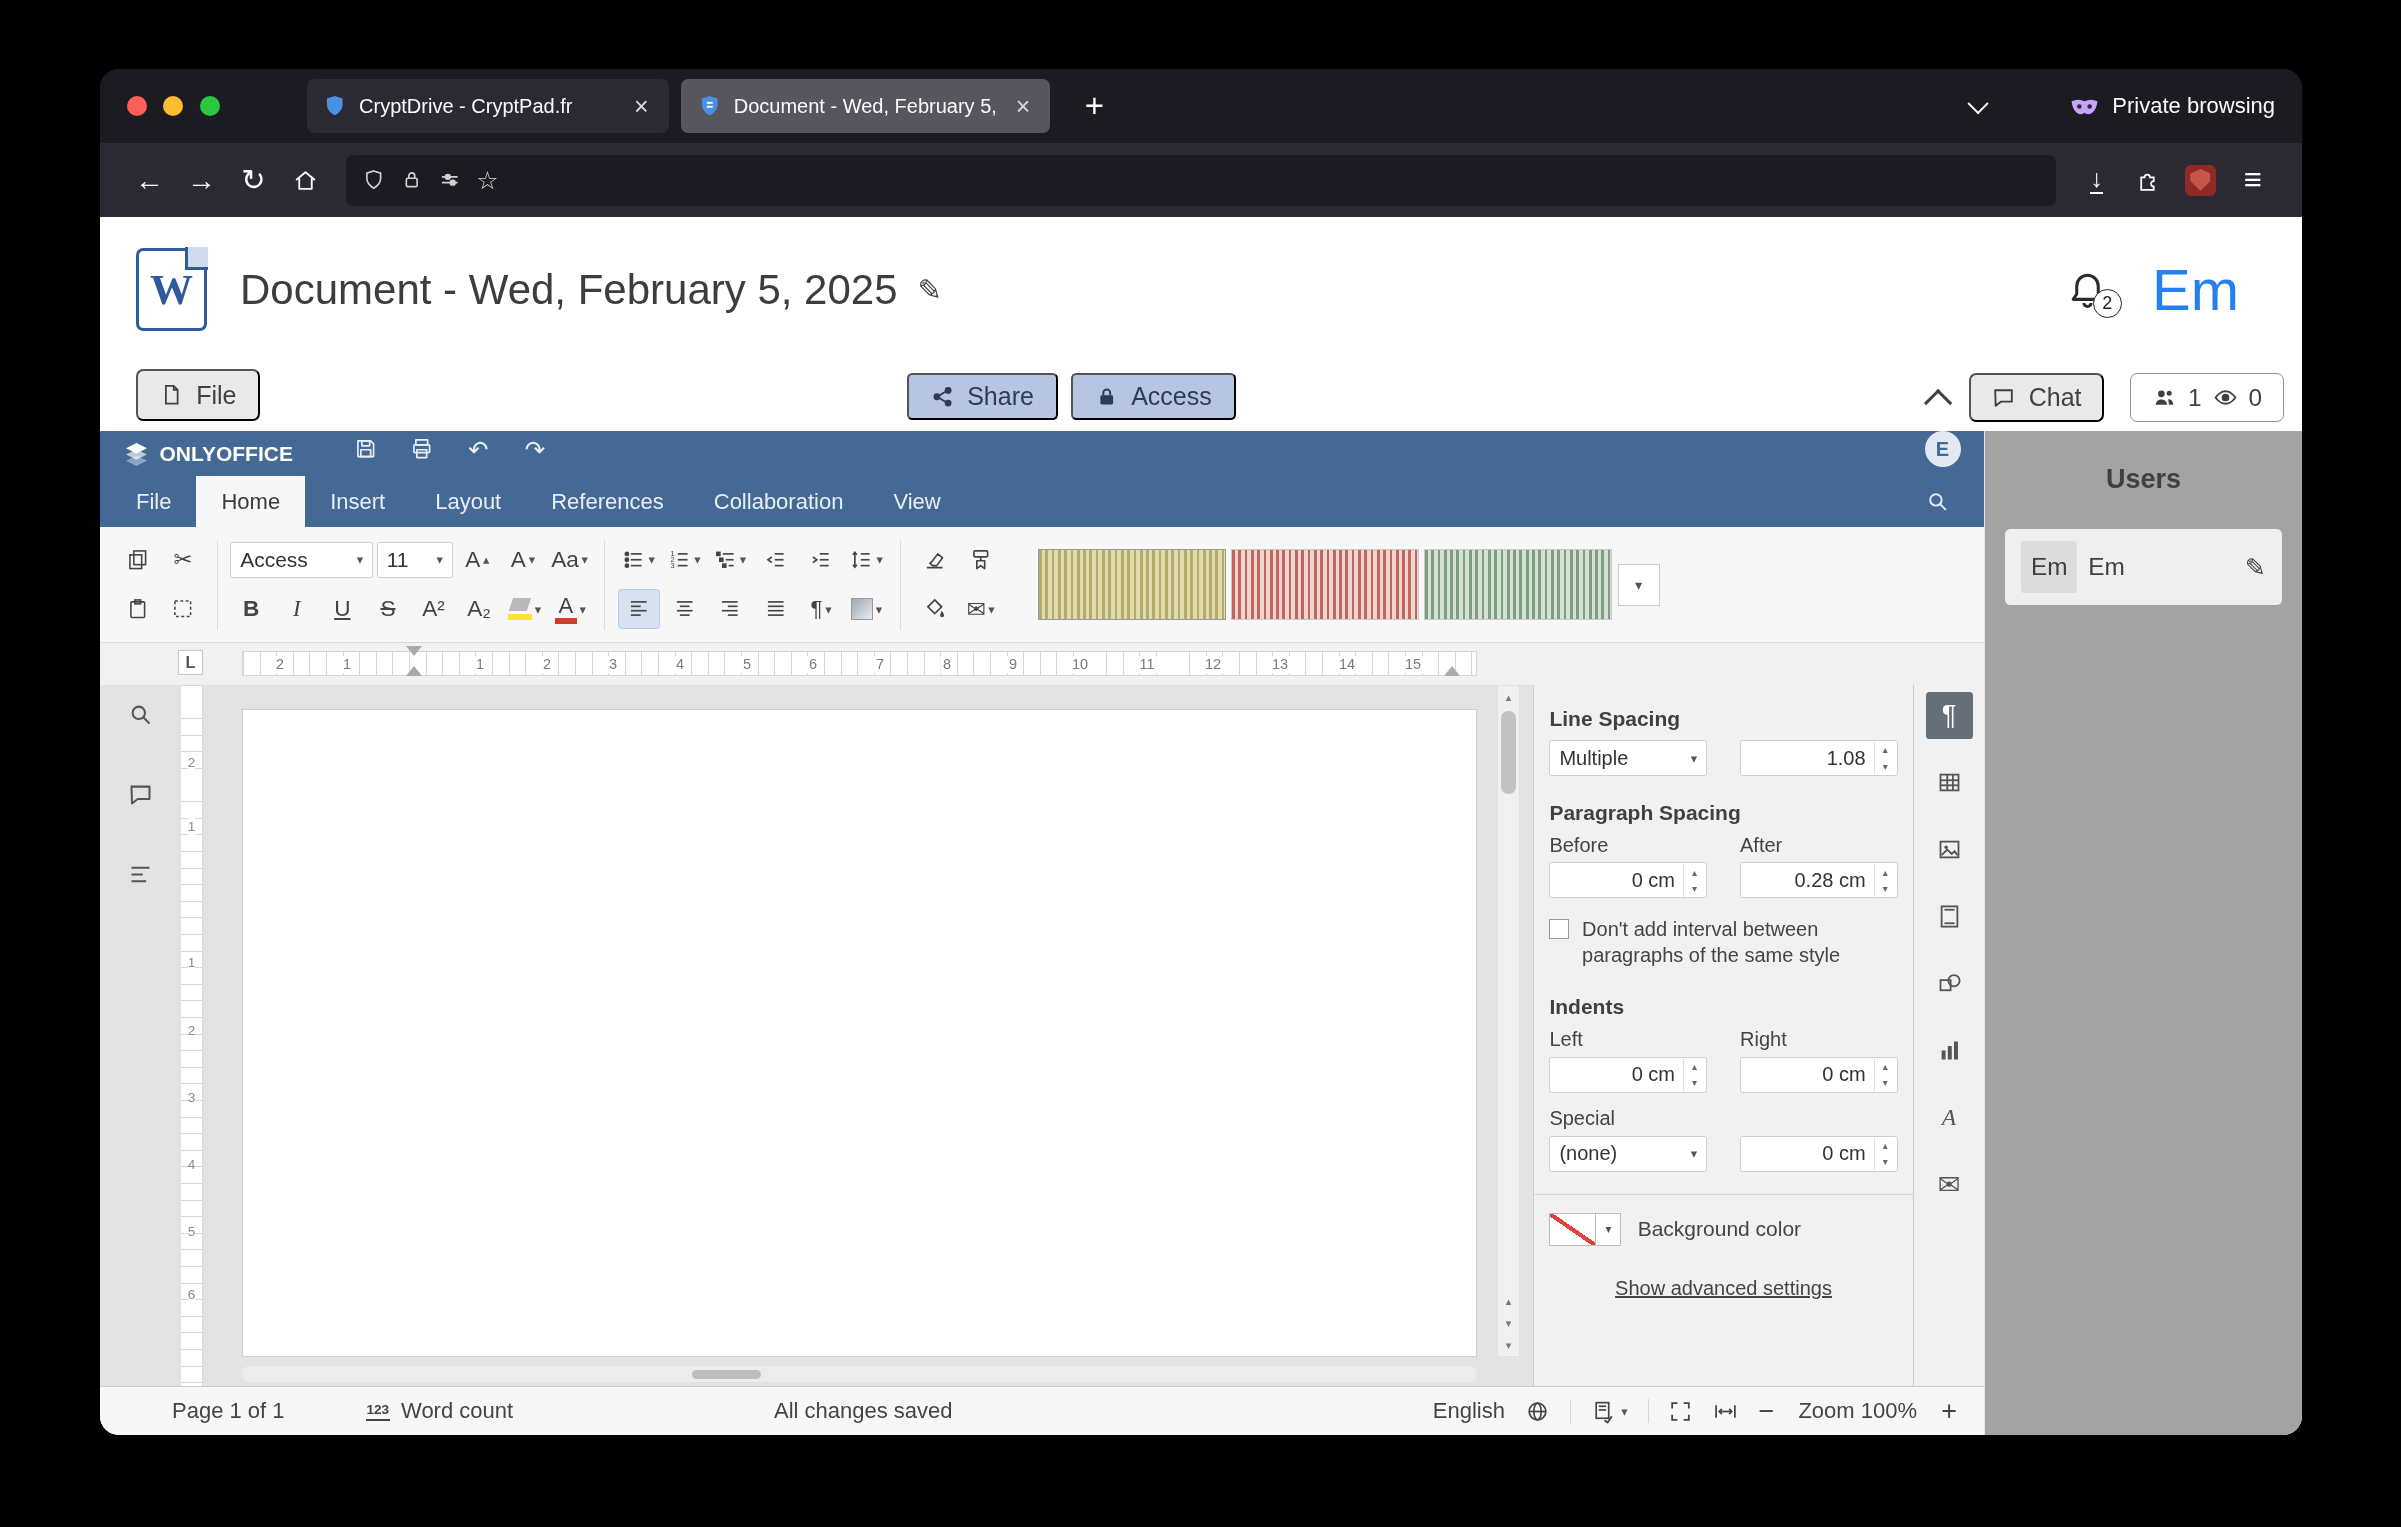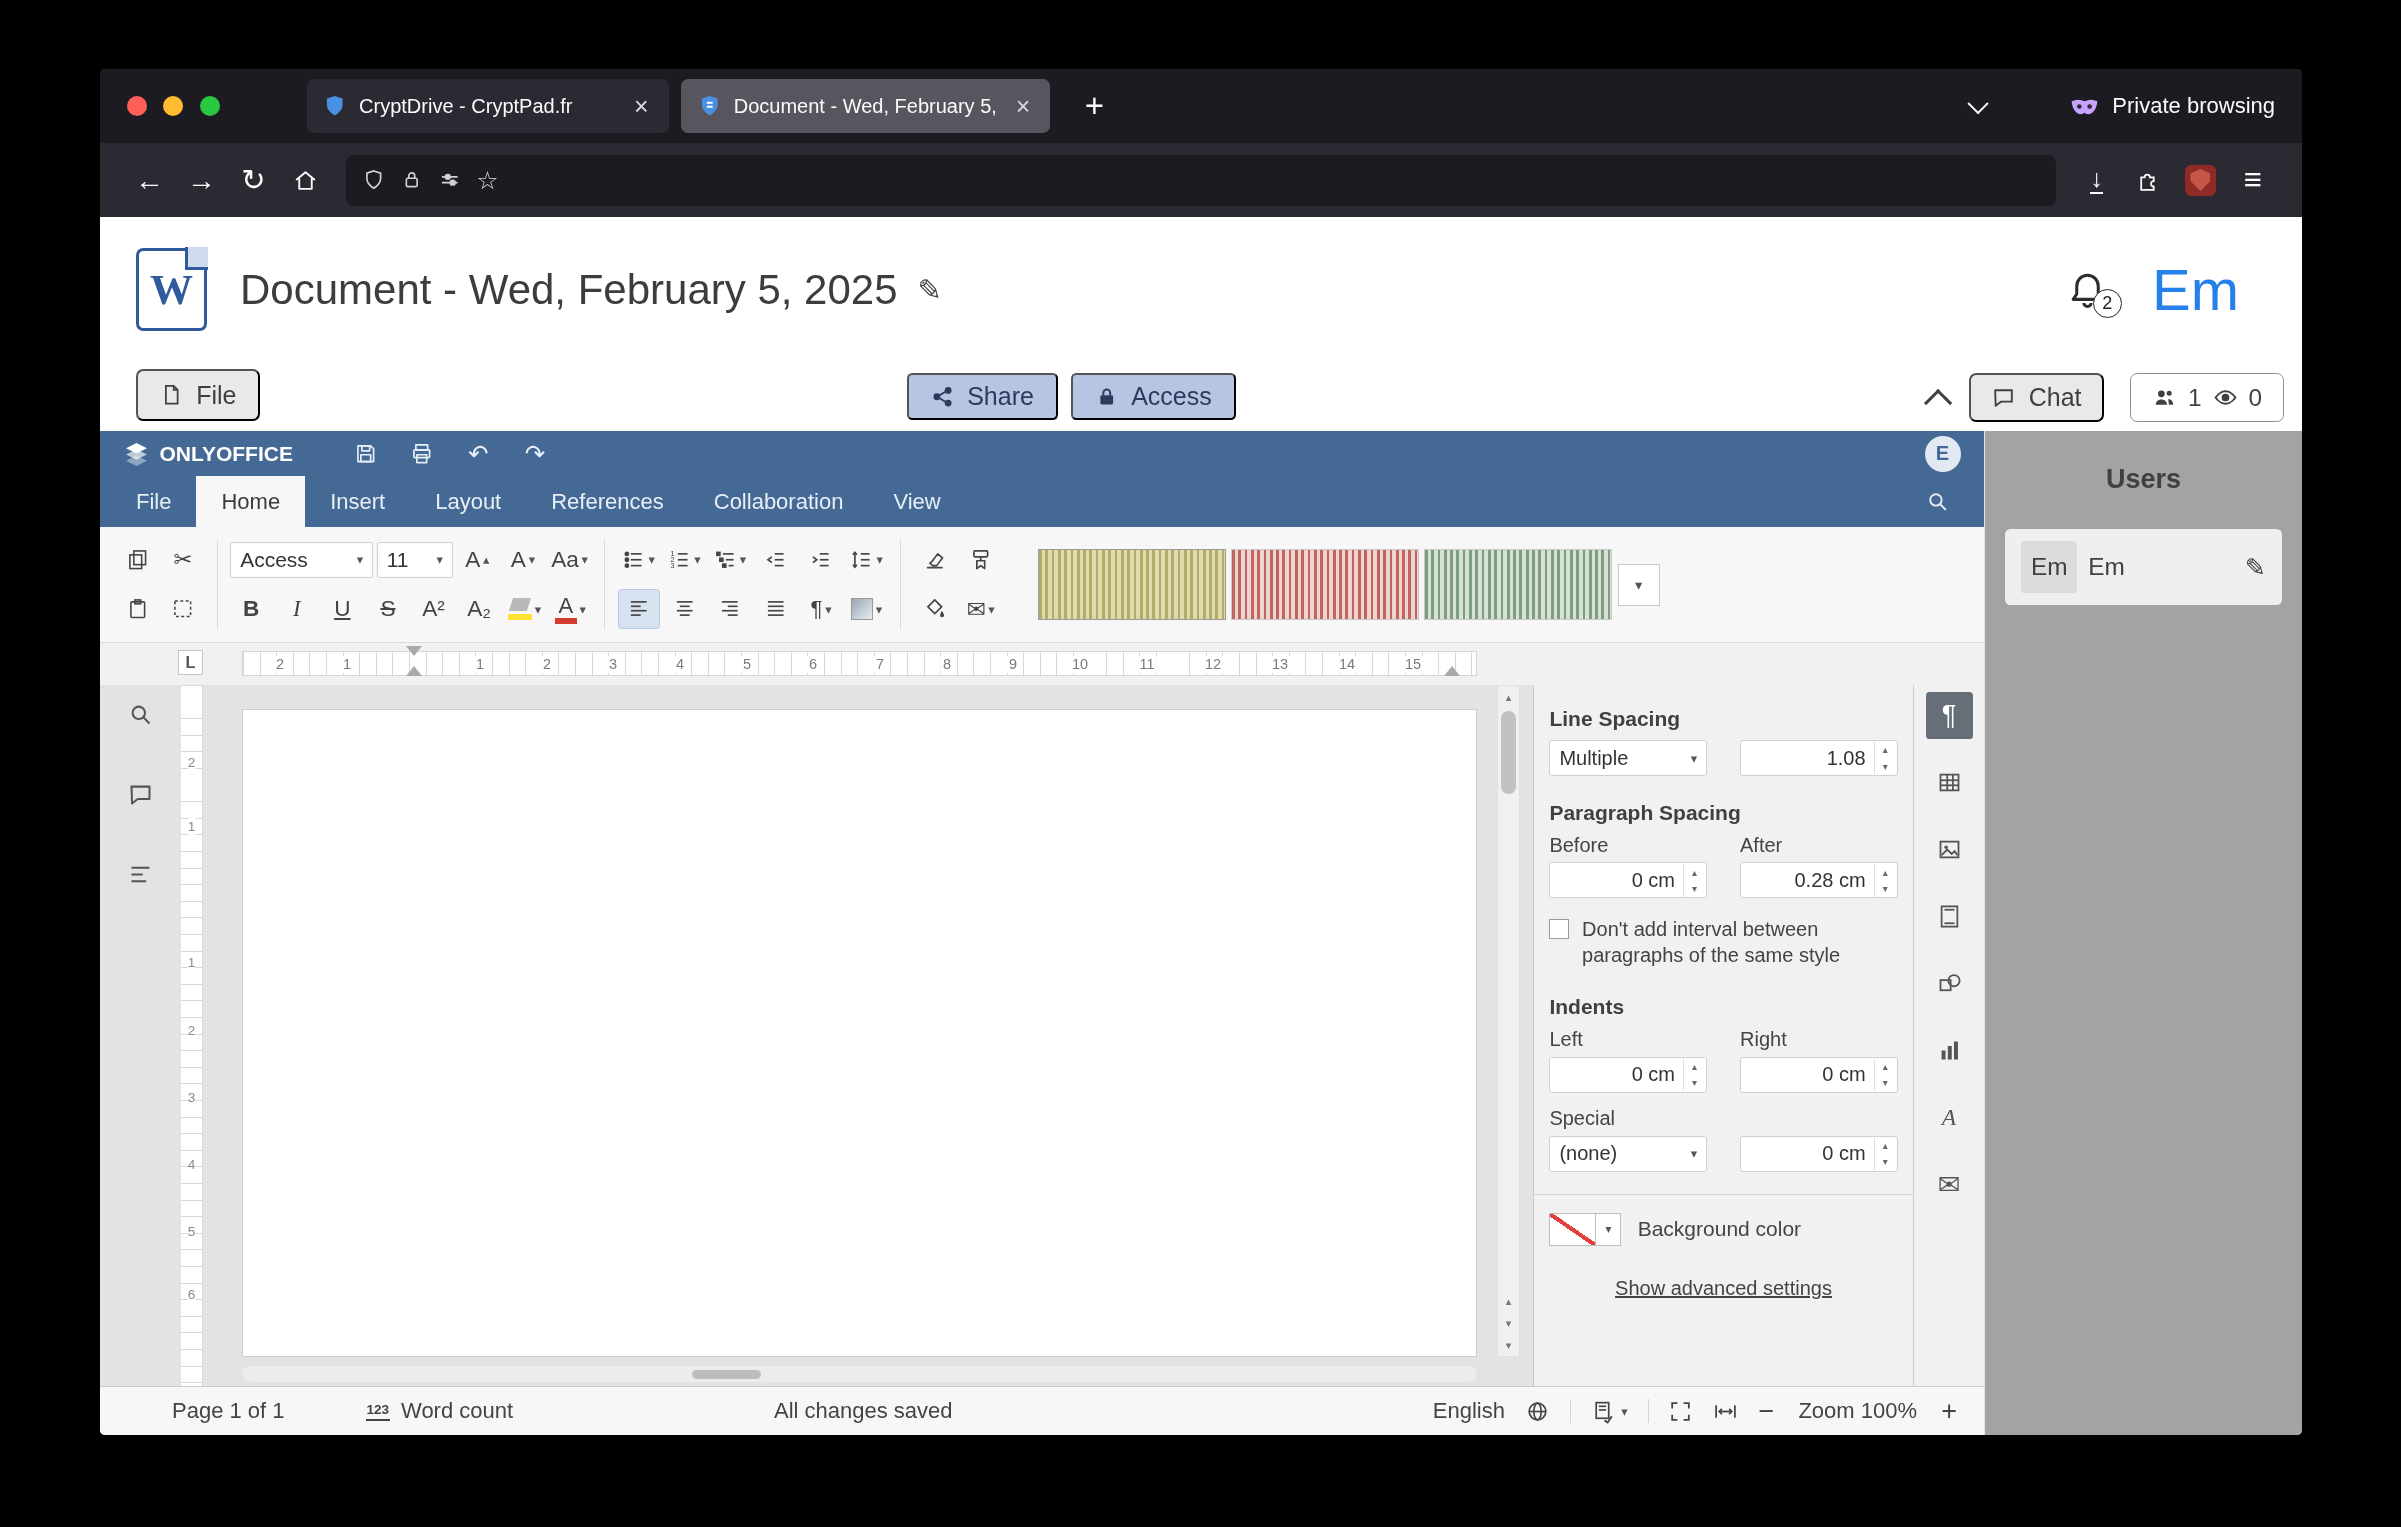--- a/index.html
+++ b/index.html
@@ -2,21 +2,21 @@
 <html style="font-size:14.5px"><head>
 <meta charset="utf-8">
 <style>
   html,body{margin:0;padding:0;background:#000;}
   *{box-sizing:border-box;}
   .stage{position:relative;width:2401px;height:1527px;background:#000;overflow:hidden;
          font-family:"Liberation Sans","DejaVu Sans",sans-serif;color:#3f4141;}
   .ctr{display:flex;align-items:center;justify-content:center;}
 
   
-  .window{position:absolute;left:100px;top:69px;width:2202px;height:1366px;border-radius:5px;
+  .window{position:absolute;left:100px;top:69px;width:2202px;height:1366px;border-radius:19px;
           overflow:hidden;background:#2b2a33;display:flex;flex-direction:column;
           box-shadow:0 22px 63px rgba(0,0,0,.65);}
 
   
   .tabbar{height:74px;background:#1c1b22;display:flex;align-items:center;padding:0 27px;flex-shrink:0;}
   .traffic{display:flex;gap:16.3px;margin-right:87px;}
   .tl{width:20px;height:20px;border-radius:50%;}
   .tl.red{background:#ff5f57;}.tl.yellow{background:#febc2e;}.tl.green{background:#28c840;}
   .tab{width:362px;height:54px;border-radius:7.2px;display:flex;align-items:center;gap:12.7px;
        padding:0 16.3px;color:#fbfbfe;font-size:20px;background:#2b2a33;margin-right:12.7px;}
@@ -86,21 +86,21 @@
   .users-sidebar{flex:1;background:#a3a3a3;border-left:0.9px solid #e4e4e4;padding-top:33px;}
   .users-title{font-size:27px;font-weight:700;color:#3f4141;text-align:center;margin:0;}
   .user-card{margin:34px 20px 0;background:#efefef;border-radius:5.4px;height:76px;display:flex;
              align-items:center;padding:0 16.3px;gap:11px;}
   .uc-avatar{background:#dcdcdc;border-radius:3.6px;height:52px;min-width:56px;padding:0 7.2px;
              font-size:24.4px;color:#3f4141;}
   .uc-name{font-size:24.4px;color:#3f4141;}
   .uc-spacer{flex:1;}
 
   
-  .oo-top{height:45px;background:#446995;display:flex;align-items:center;color:#fff;
+  .oo-top{height:45px;background:#446995;display:flex;color:#fff;
           padding:0 23.5px;gap:5.4px;flex-shrink:0;}
   .oo-logo{display:flex;align-items:center;gap:11px;font-weight:700;font-size:21px;margin-right:42px;}
   .oo-top-btn{width:51px;height:36px;font-size:24.4px;color:#e9eff7;}
   .oo-avatar{margin-left:auto;width:36px;height:36px;border-radius:50%;background:#e3e9f2;
              color:#446995;font-size:20px;font-weight:700;}
   .oo-menu{height:51px;background:#446995;display:flex;align-items:stretch;padding:0 11px;flex-shrink:0;}
   .menu-tab{display:flex;align-items:center;padding:0 25px;font-size:22px;color:#e8eef5;}
   .menu-tab.active{background:#f7f7f7;color:#3b3b3b;}
   .menu-search{margin-left:auto;align-self:center;margin-right:23.5px;}
 

